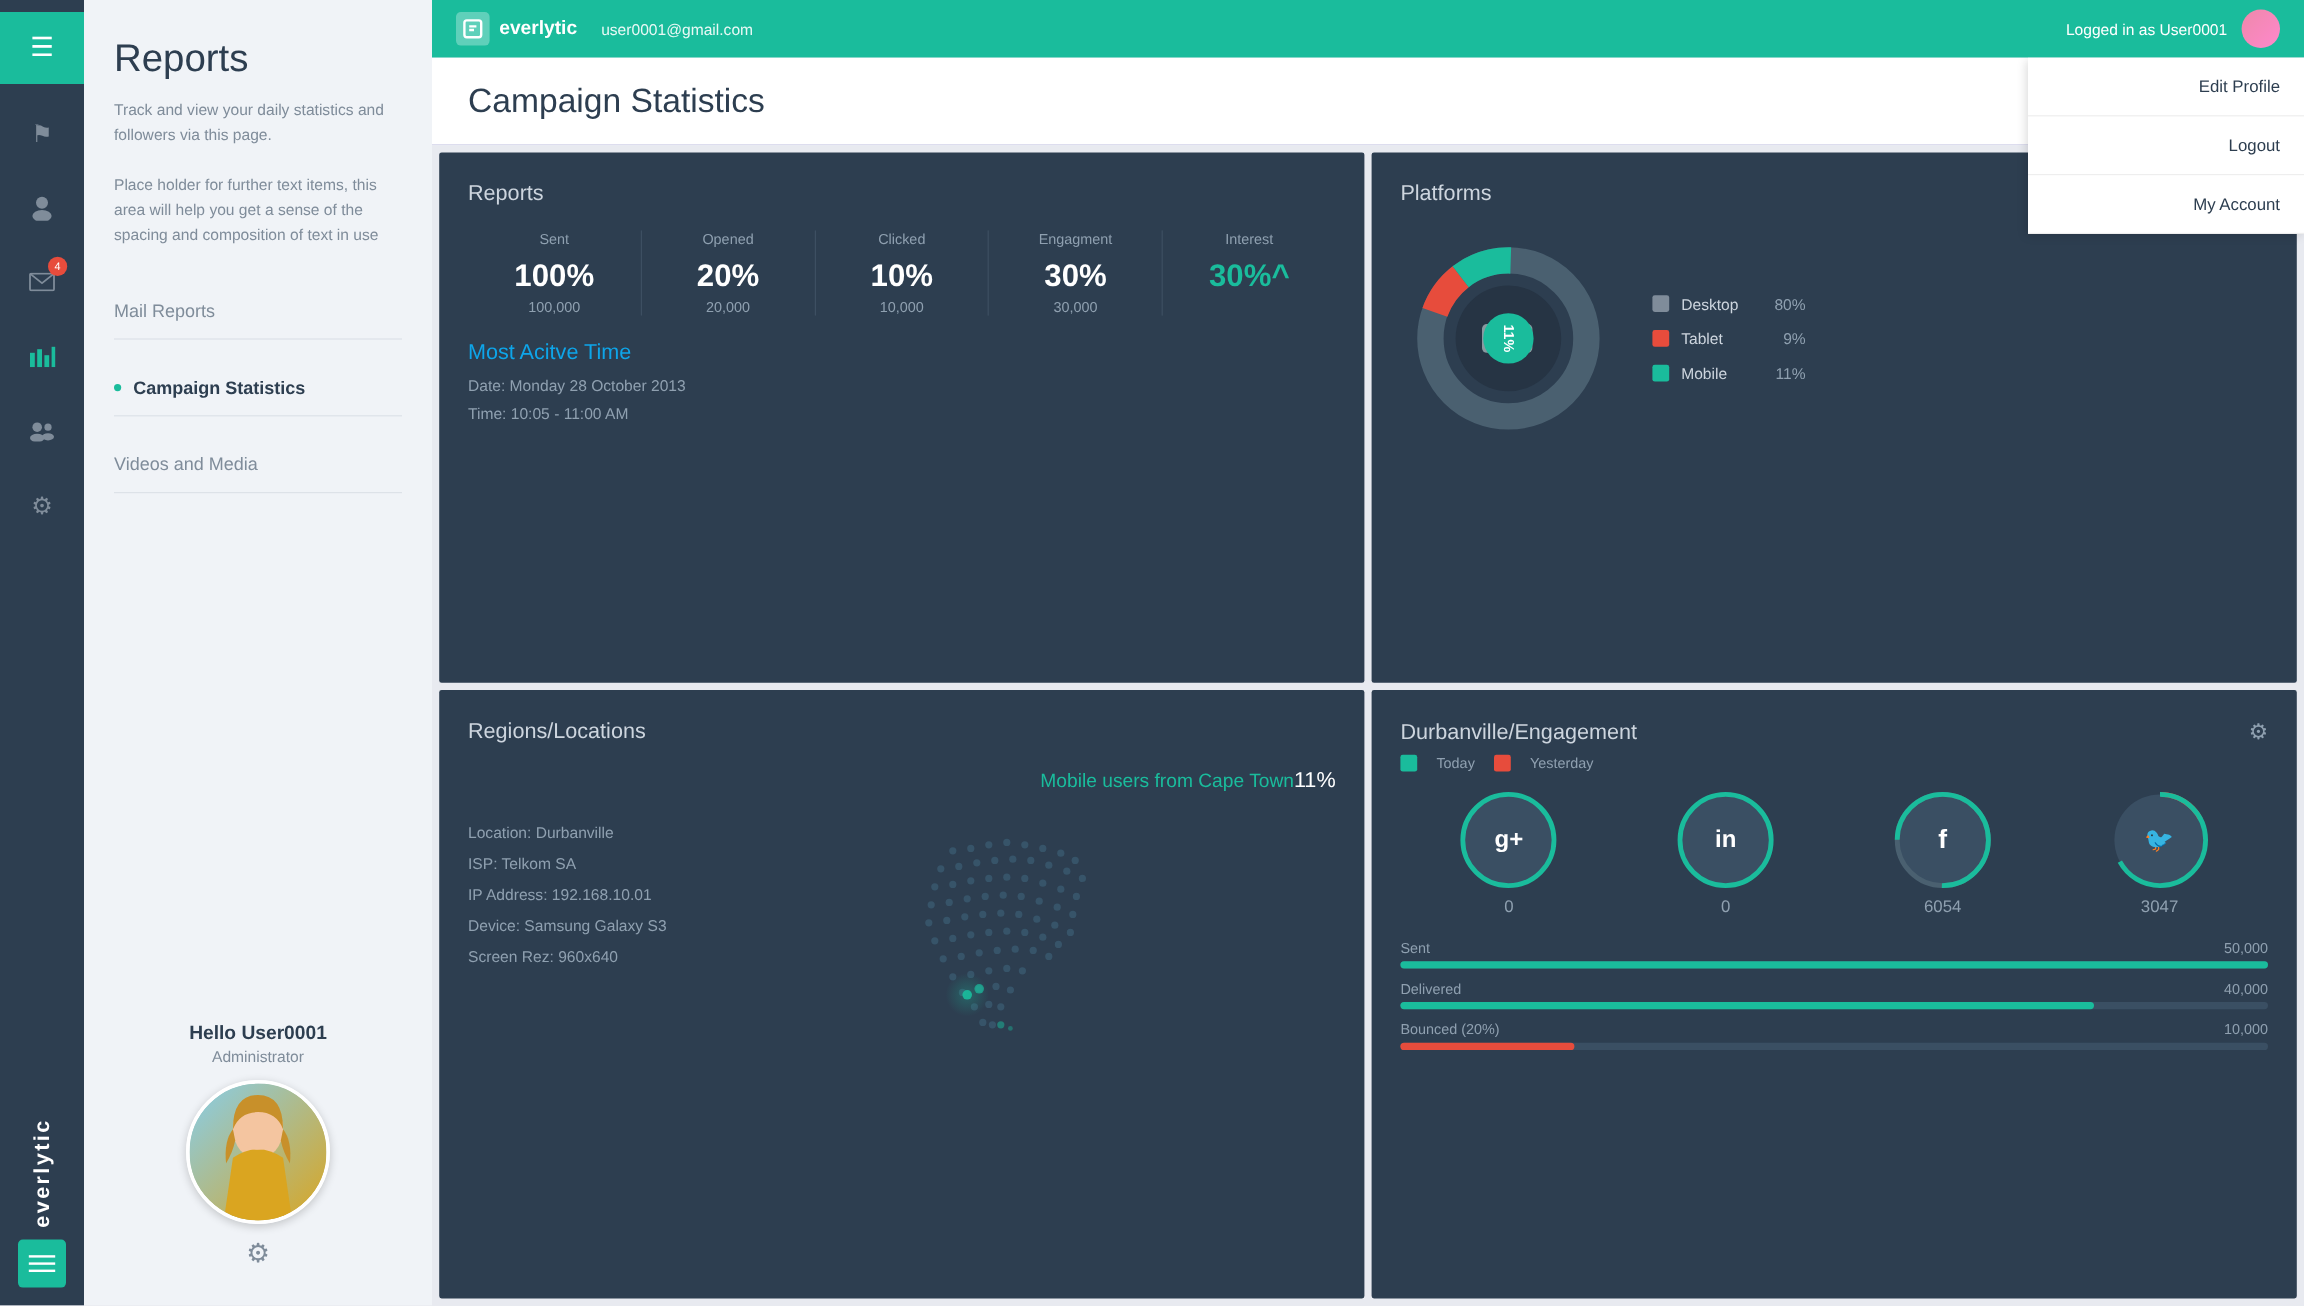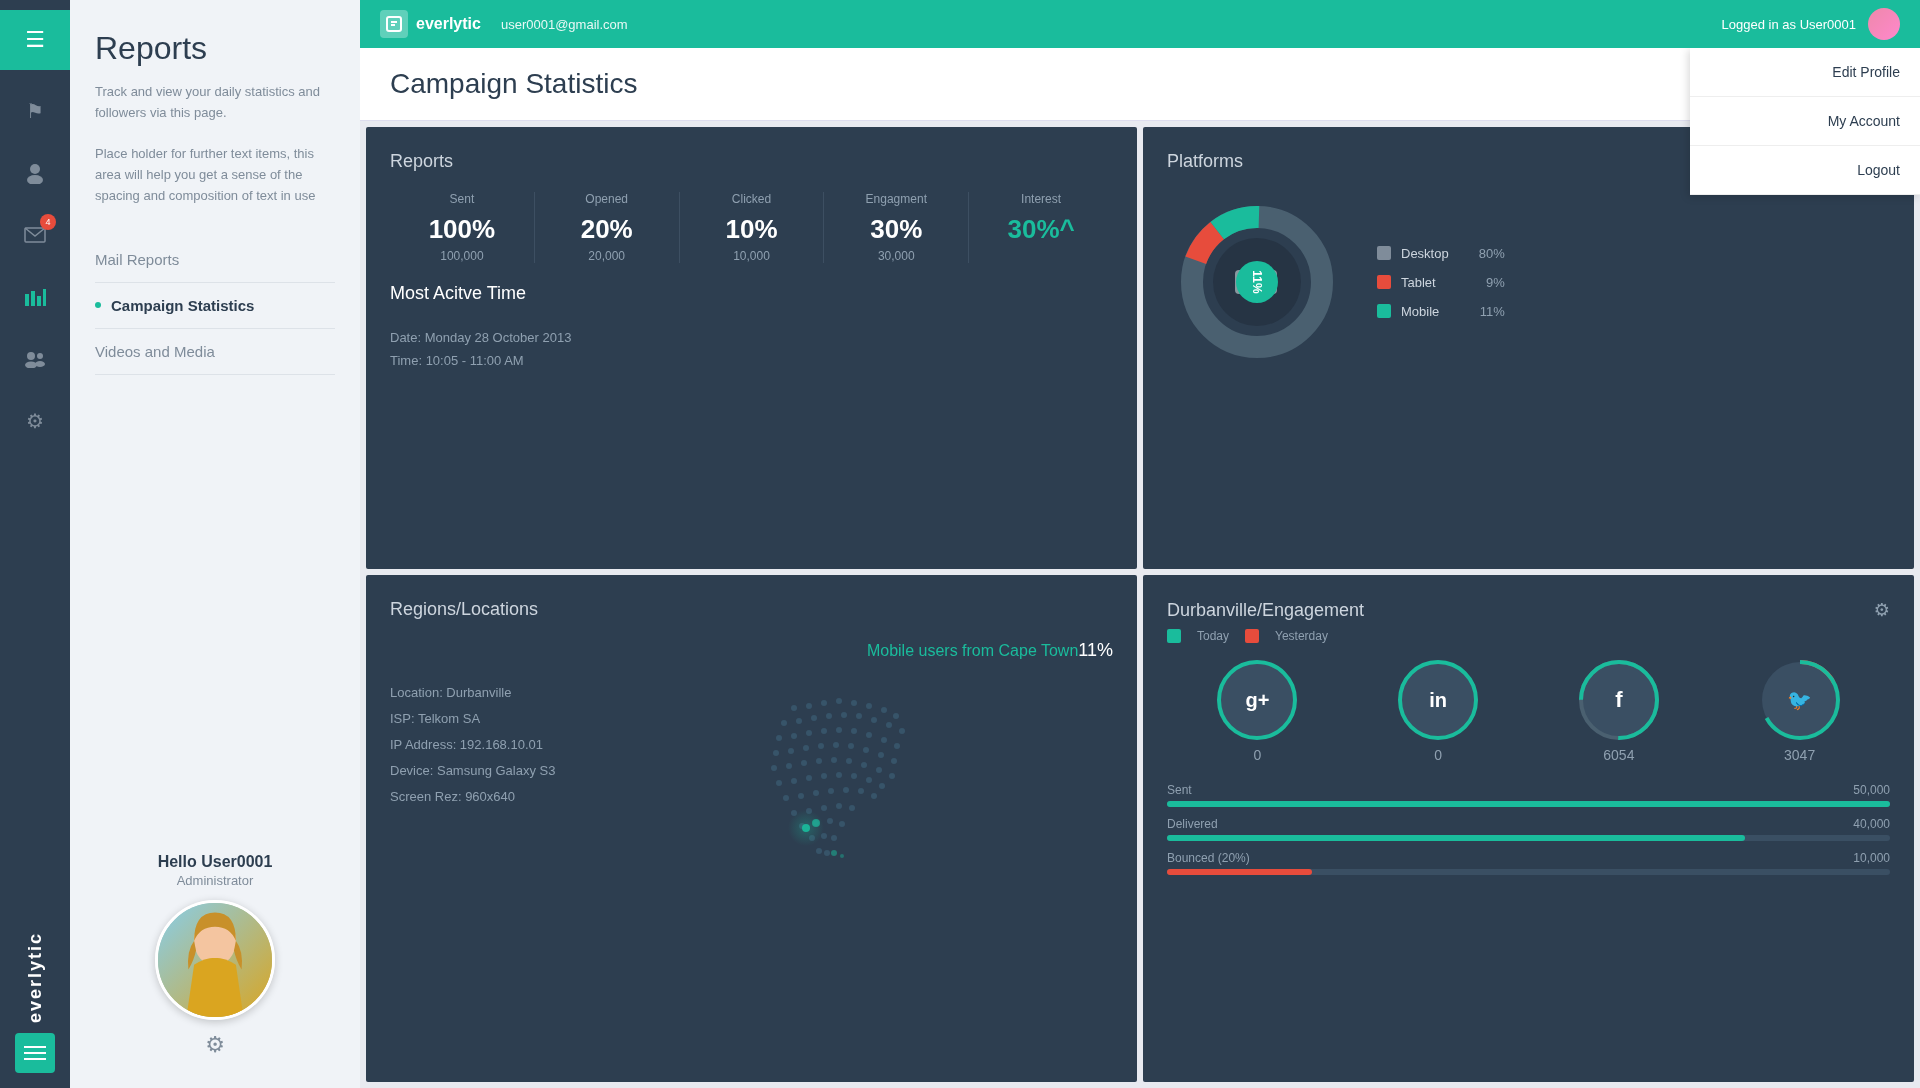--- a/index.html
+++ b/index.html
@@ -76,21 +76,21 @@
       font-weight: 300;
       color: #2d3e50;
       margin-bottom: 15px;
     }
     .sidebar-desc {
       font-size: 13px;
       color: #7f8c9a;
       line-height: 1.6;
       margin-bottom: 30px;
     }
-    .sidebar-nav { display: flex; flex-direction: column; }
+    .sidebar-nav { display: flex; flex-direction: column; gap: 18px; }
     .sidebar-nav-item {
       padding: 14px 0;
       font-size: 15px;
       color: #7f8c9a;
       cursor: pointer;
       border-bottom: 1px solid #dde2e8;
       display: flex; align-items: center;
     }
     .sidebar-nav-item.active {
       color: #2d3e50;
@@ -205,21 +205,21 @@
       text-align: center;
       padding: 0 10px;
       border-right: 1px solid #3d4f62;
     }
     .stat-col:last-child { border-right: none; }
     .stat-label { font-size: 12px; color: #8fa0b0; margin-bottom: 8px; }
     .stat-value { font-size: 26px; font-weight: 600; color: white; margin-bottom: 4px; }
     .stat-value.green { color: #1abc9c; }
     .stat-sub { font-size: 12px; color: #8fa0b0; }
 
-    .most-active-title { color: #ffffff; font-size: 18px; margin-bottom: 22px; }
+    .most-active-title { color: #0ea5e9; font-size: 18px; margin-bottom: 6px; }
     .most-active-info { font-size: 13px; color: #8fa0b0; line-height: 1.8; }
 
     
     .platforms-content { display: flex; align-items: center; gap: 30px; }
     .donut-container { position: relative; width: 180px; height: 180px; flex-shrink: 0; }
     .donut-label {
       position: absolute;
       top: 50%; left: 50%; transform: translate(-50%, -50%);
       display: flex; flex-direction: column; align-items: center; justify-content: center;
     }
@@ -364,22 +364,22 @@
     <div class="topbar-right">
       <span class="topbar-user">Logged in as User0001</span>
       <div class="topbar-avatar" style="background: linear-gradient(135deg, #e8a, #f8c);"></div>
     </div>
   </div>
 
   <div class="page-area" style="position:relative;">
 
     <div class="dropdown-menu">
       <div class="dropdown-item">Edit Profile</div>
+      <div class="dropdown-item">Logout</div>
       <div class="dropdown-item">My Account</div>
-      <div class="dropdown-item">Logout</div>
     </div>
 
     <div class="page-header">
       <div class="page-header-title">Campaign Statistics</div>
     </div>
 
     <div class="cards-grid">
 
       <div class="card">
         <div class="card-title">Reports</div>

